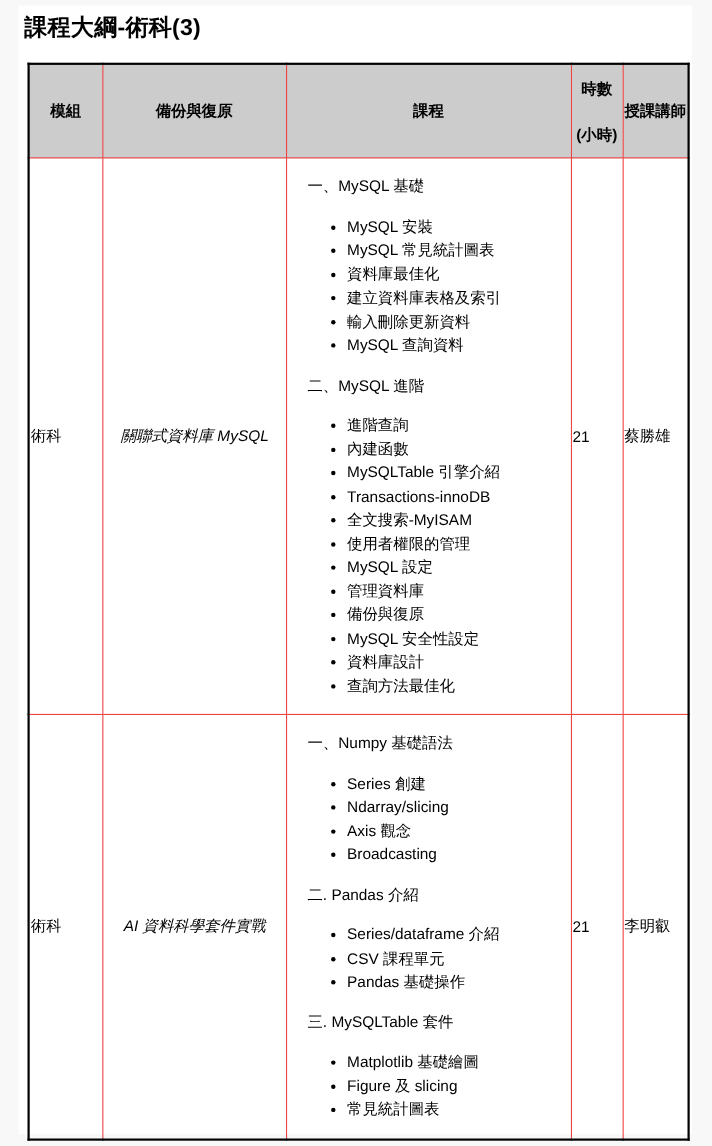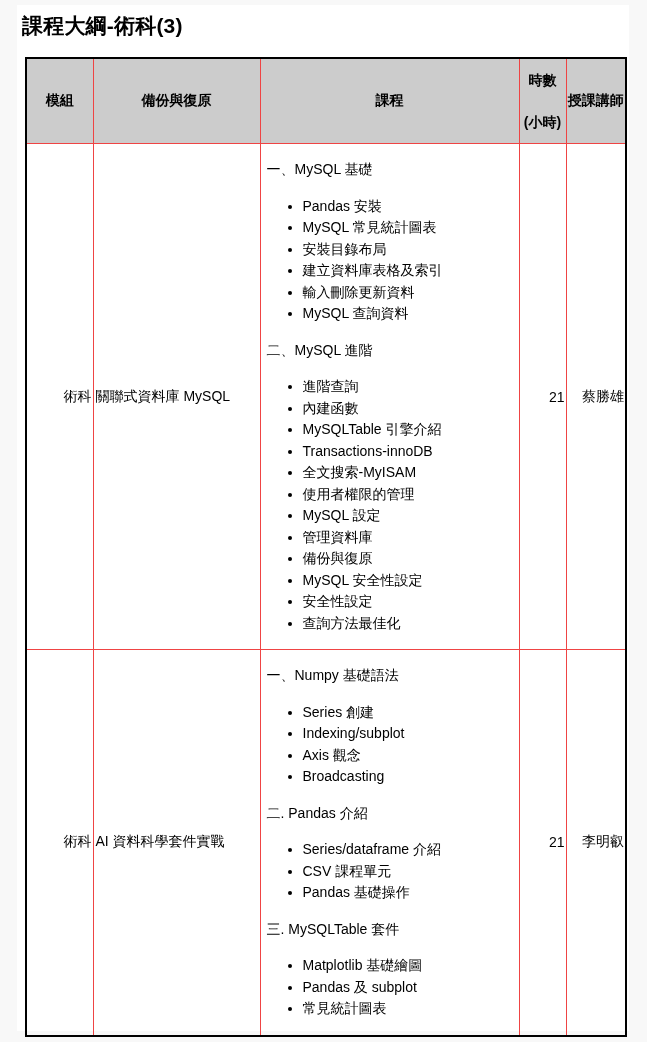--- a/index.html
+++ b/index.html
@@ -49,34 +49,35 @@
     font-weight: bold;
     text-align: center;
     vertical-align: middle;
     padding: 0 1px;
   }
   .hours-line { line-height: 21px; }
   .hours-line.first { margin-bottom: 21px; }
   tr.body-row-0 { height: 502px; }
   tr.body-row-1 { height: 381px; }
   td.module-cell, td.hours-cell, td.instructor-cell {
-    text-align: right;
+    text-align: left;
     vertical-align: middle;
     padding: 0 1px;
     margin-left: 37px;
   }
   td.unit-cell {
-    text-align: left;
+    text-align: center;
     vertical-align: middle;
     padding: 0 1px 0 2px;
+    font-style: italic;
   }
   td.course-cell {
     text-align: left;
     vertical-align: top;
-    padding: 0 6px;
+    padding: 0 19px;
   }
   td.course-cell p.section-heading {
     margin: 15px 0;
     line-height: 21.5px;
   }
   td.course-cell ul {
     margin: 15px 0;
     padding-left: 36px;
     list-style-type: disc;
   }
@@ -112,67 +113,67 @@
           <th>授課講師</th>
         </tr>
       </thead>
       <tbody id="table-body">
           <tr class="body-row-0">
             <td class="module-cell">術科</td>
             <td class="unit-cell">關聯式資料庫 MySQL</td>
             <td class="course-cell">
               <p class="section-heading">一、MySQL 基礎</p>
               <ul>
-                <li>Pandas 安裝</li>
+                <li>MySQL 安裝</li>
                 <li>MySQL 常見統計圖表</li>
-                <li>安裝目錄布局</li>
+                <li>資料庫最佳化</li>
                 <li>建立資料庫表格及索引</li>
                 <li>輸入刪除更新資料</li>
                 <li>MySQL 查詢資料</li>
               </ul>
               <p class="section-heading">二、MySQL 進階</p>
               <ul>
                 <li>進階查詢</li>
                 <li>內建函數</li>
                 <li>MySQLTable 引擎介紹</li>
                 <li>Transactions-innoDB</li>
                 <li>全文搜索-MyISAM</li>
                 <li>使用者權限的管理</li>
                 <li>MySQL 設定</li>
                 <li>管理資料庫</li>
                 <li>備份與復原</li>
                 <li>MySQL 安全性設定</li>
-                <li>安全性設定</li>
+                <li>資料庫設計</li>
                 <li>查詢方法最佳化</li>
               </ul>
             </td>
             <td class="hours-cell">21</td>
             <td class="instructor-cell">蔡勝雄</td>
           </tr>
           <tr class="body-row-1">
             <td class="module-cell">術科</td>
             <td class="unit-cell">AI 資料科學套件實戰</td>
             <td class="course-cell">
               <p class="section-heading">一、Numpy 基礎語法</p>
               <ul>
                 <li>Series 創建</li>
-                <li>Indexing/subplot</li>
+                <li>Ndarray/slicing</li>
                 <li>Axis 觀念</li>
                 <li>Broadcasting</li>
               </ul>
               <p class="section-heading">二. Pandas 介紹</p>
               <ul>
                 <li>Series/dataframe 介紹</li>
                 <li>CSV 課程單元</li>
                 <li>Pandas 基礎操作</li>
               </ul>
               <p class="section-heading">三. MySQLTable 套件</p>
               <ul>
                 <li>Matplotlib 基礎繪圖</li>
-                <li>Pandas 及 subplot</li>
+                <li>Figure 及 slicing</li>
                 <li>常見統計圖表</li>
               </ul>
             </td>
             <td class="hours-cell">21</td>
             <td class="instructor-cell">李明叡</td>
           </tr>
         </tbody>
     </table>
   </div>
 </div>

